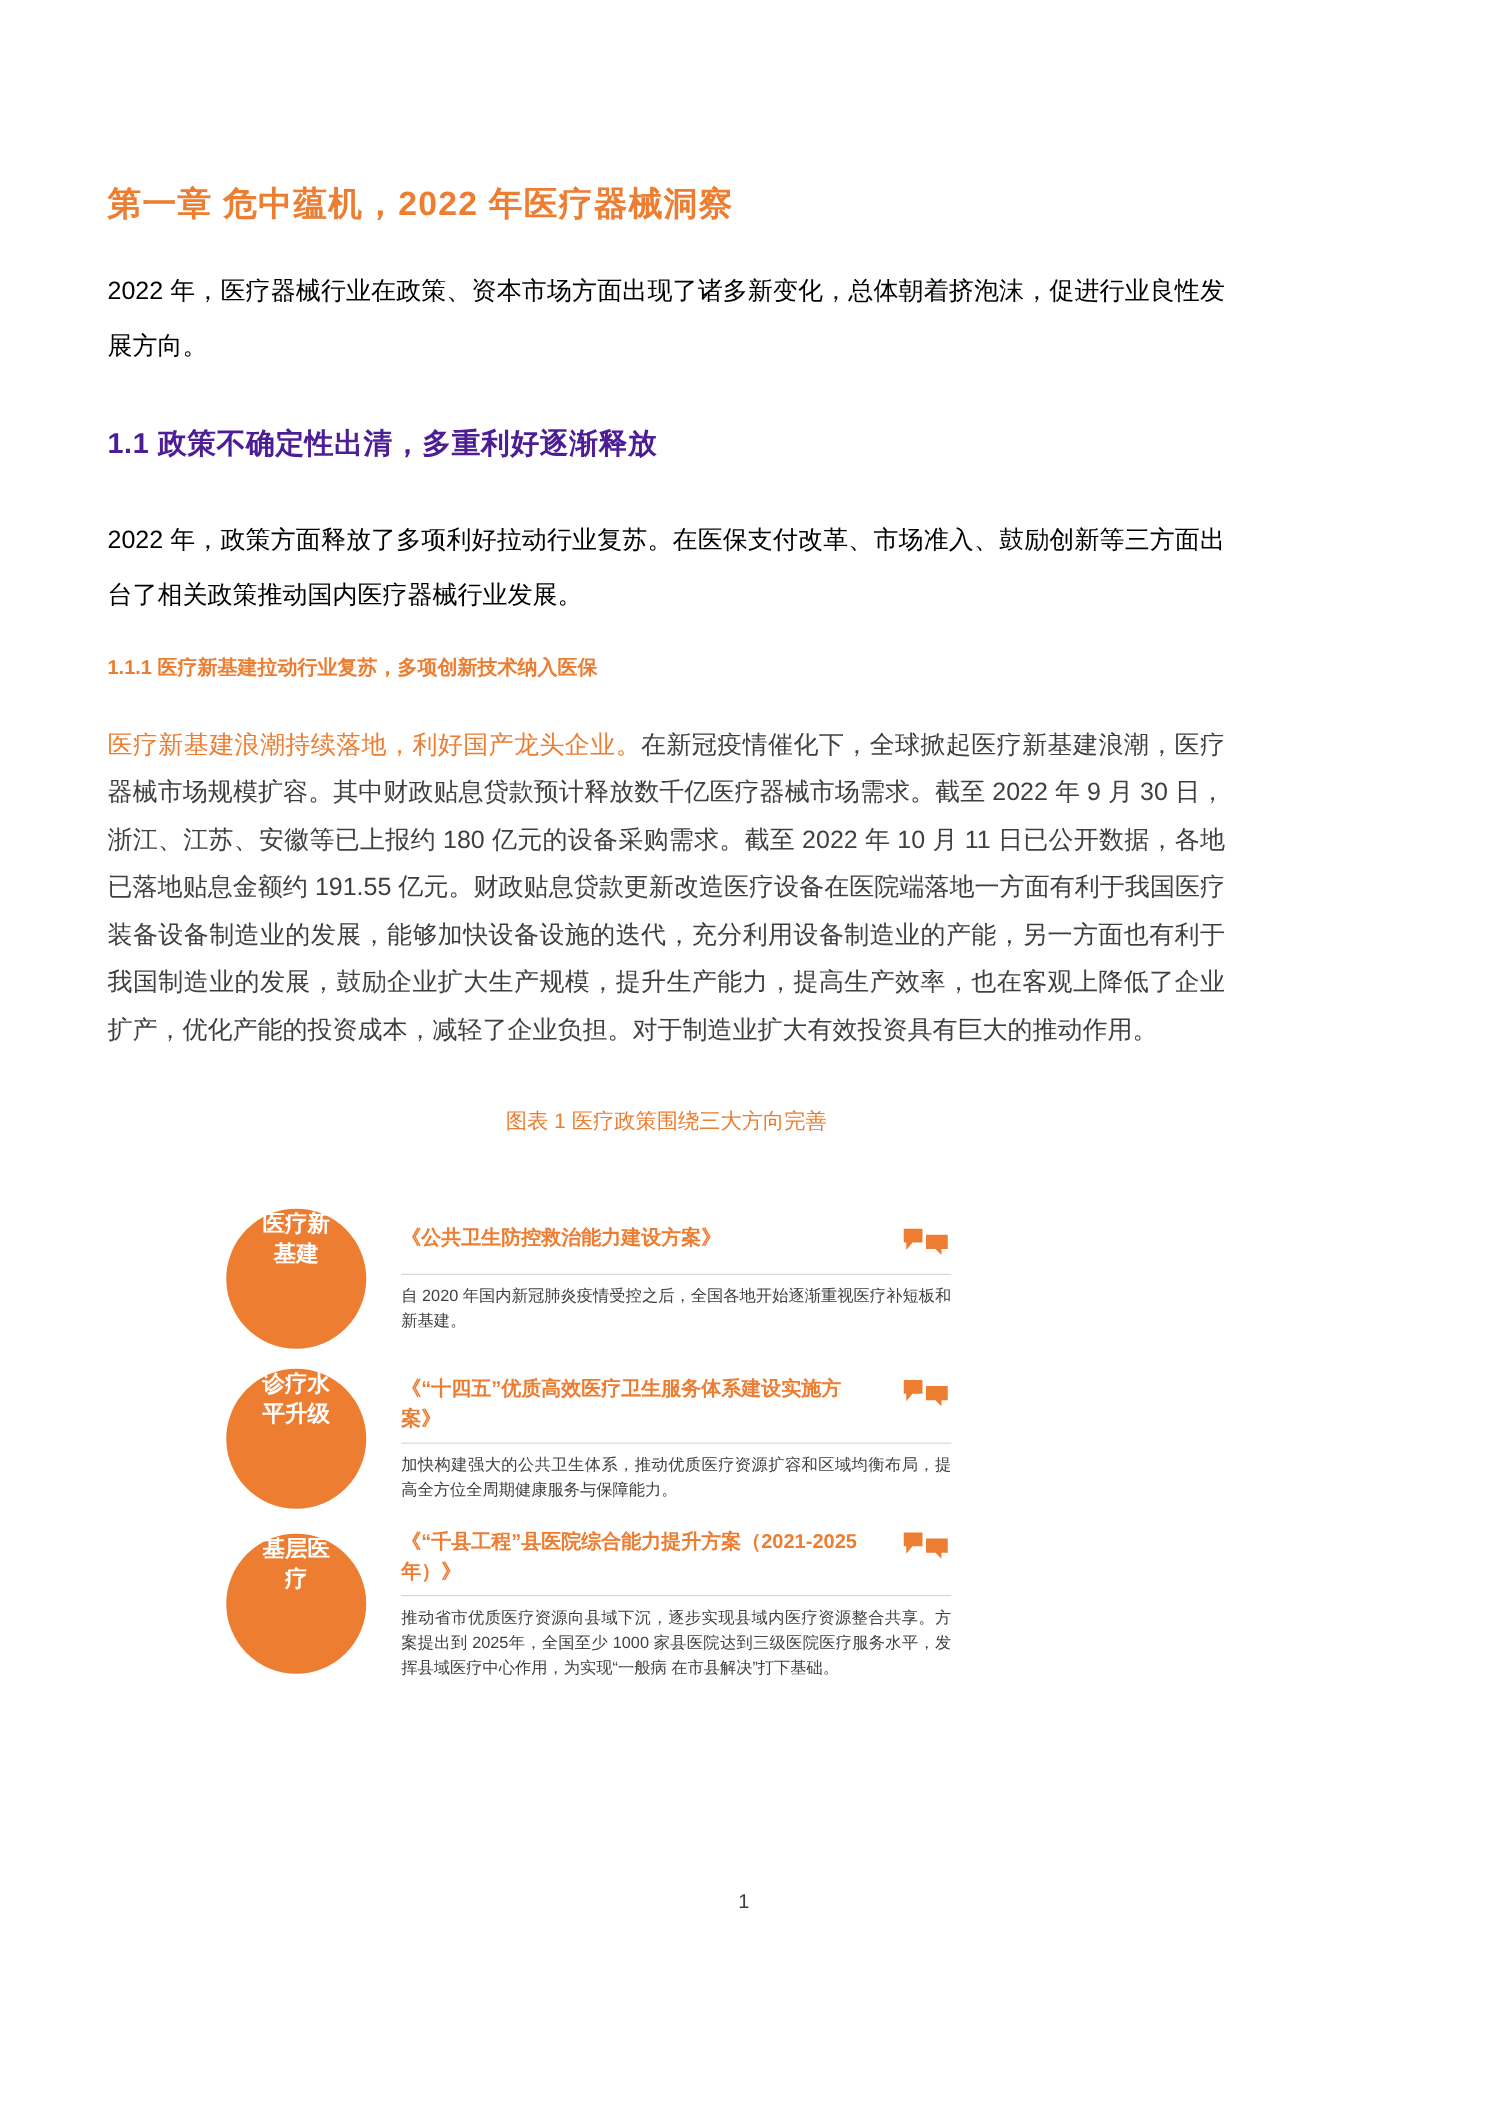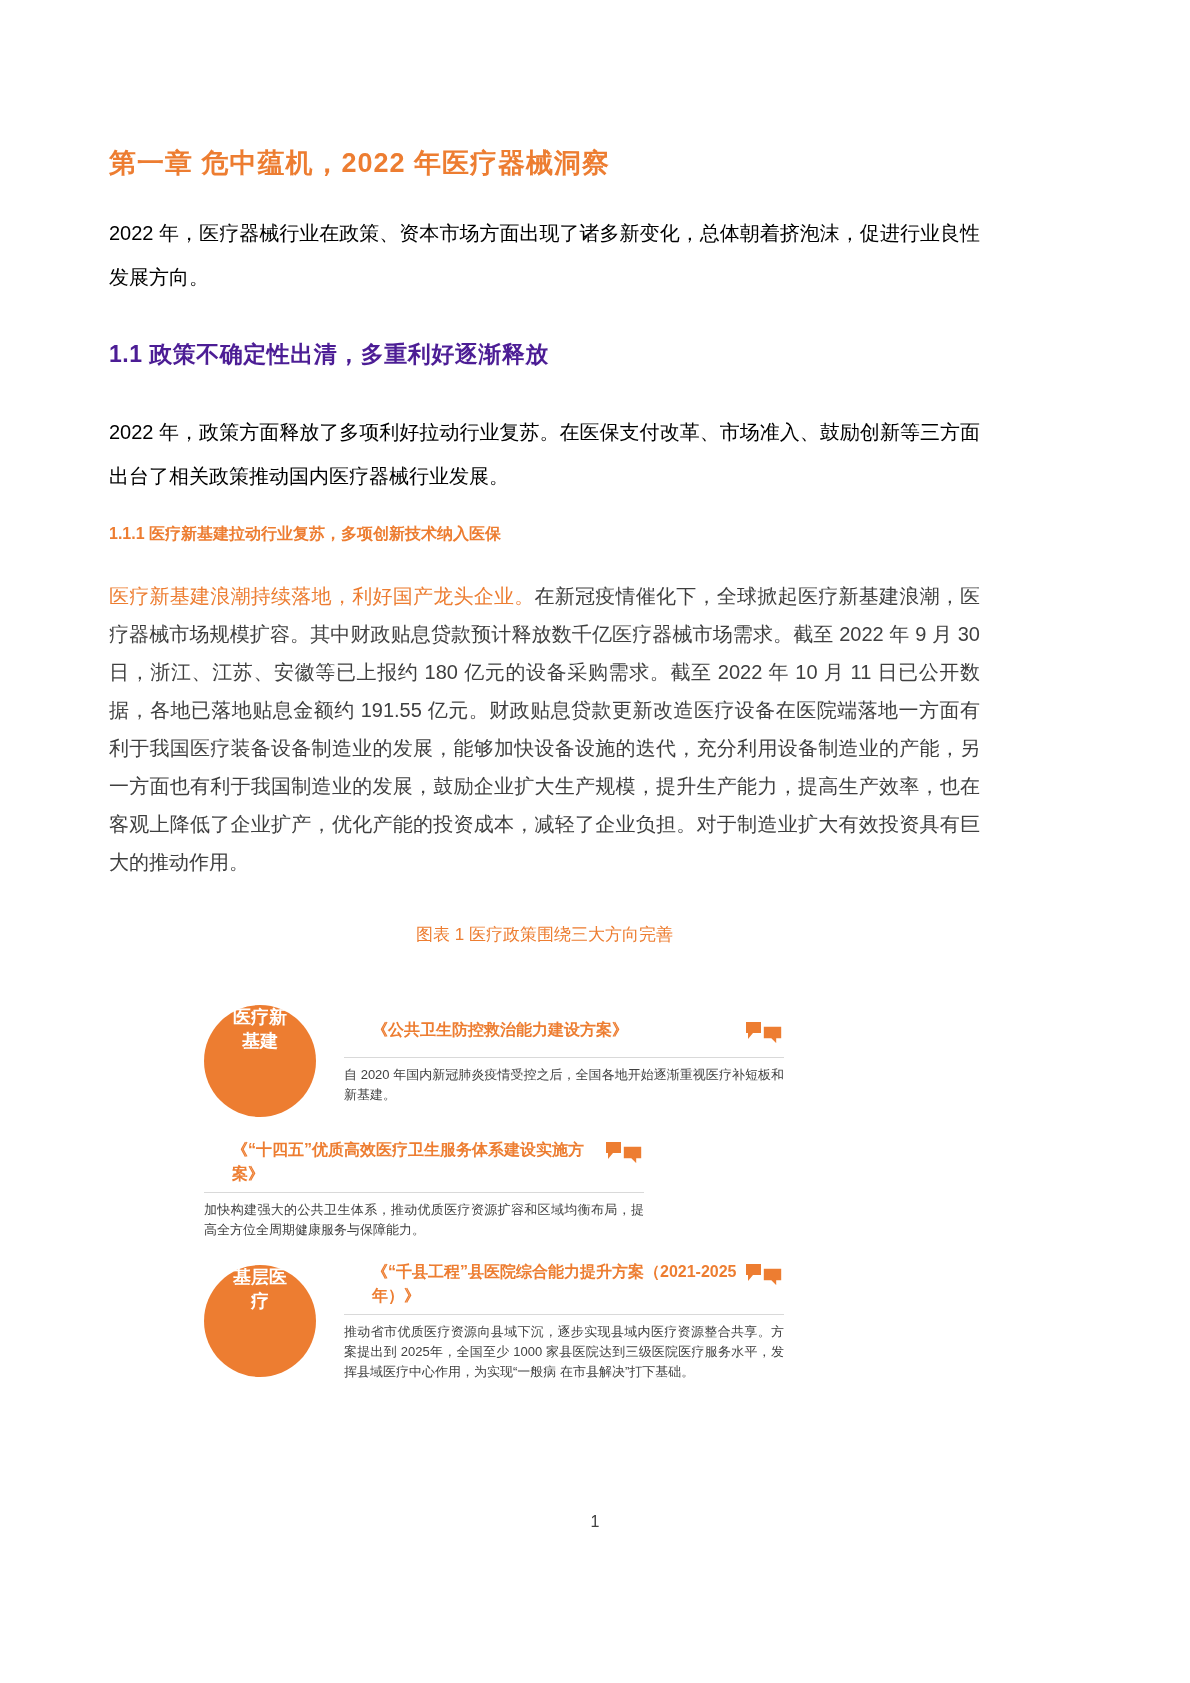--- a/index.html
+++ b/index.html
@@ -6,21 +6,21 @@
   html, body { background: #ffffff; }
   body {
     font-family: "Liberation Sans", "DejaVu Sans", sans-serif;
     color: #3f3f3f;
   }
   .page {
     position: relative;
     width: 1190px;
     height: 1683px;
     background: #ffffff;
-    padding: 145px 210px 0 109px;
+    padding: 145px 210px 0 86px;
     overflow: hidden;
   }
   .chapter-title {
     color: #ED7D31;
     font-size: 27px;
     font-weight: bold;
     margin-bottom: 30px;
     letter-spacing: 1px;
   }
   p.body-text {
@@ -81,21 +81,20 @@
   }
   .fig-circle span {
     display: inline-block;
     width: 3.2em;
   }
   .fig-content { width: 440px; }
   .fig-title-row {
     display: flex;
     justify-content: space-between;
     align-items: flex-start;
-    margin-left: 28px;
   }
   .fig-title {
     color: #ED7D31;
     font-size: 16px;
     font-weight: bold;
     line-height: 24px;
     max-width: 375px;
   }
   .chat-icon { flex: 0 0 auto; margin-top: 2px; }
   .fig-divider {
@@ -152,20 +151,23 @@
               <path d="M19 6 h19 v13 h-5 v6 l-6 -6 h-8 z" fill="#ED7D31" stroke="#ffffff" stroke-width="1.6"></path>
             </svg>
           </span>
         </div>
         <div class="fig-divider"></div>
         <div class="fig-desc">自 2020 年国内新冠肺炎疫情受控之后，全国各地开始逐渐重视医疗补短板和新基建。</div>
       </div>
     </div>
 
     <div class="fig-row">
+      <div class="fig-circle">
+        <span>诊疗水平升级</span>
+      </div>
       <div class="fig-content">
         <div class="fig-title-row">
           <div class="fig-title">《“十四五”优质高效医疗卫生服务体系建设实施方案》</div>
           <span class="chat-icon">
             <svg width="40" height="27" viewBox="0 0 40 27">
               <path d="M2 2 h15 v11 h-8 l-5 6 v-6 h-2 z" fill="#ED7D31"></path>
               <path d="M19 6 h19 v13 h-5 v6 l-6 -6 h-8 z" fill="#ED7D31" stroke="#ffffff" stroke-width="1.6"></path>
             </svg>
           </span>
         </div>

